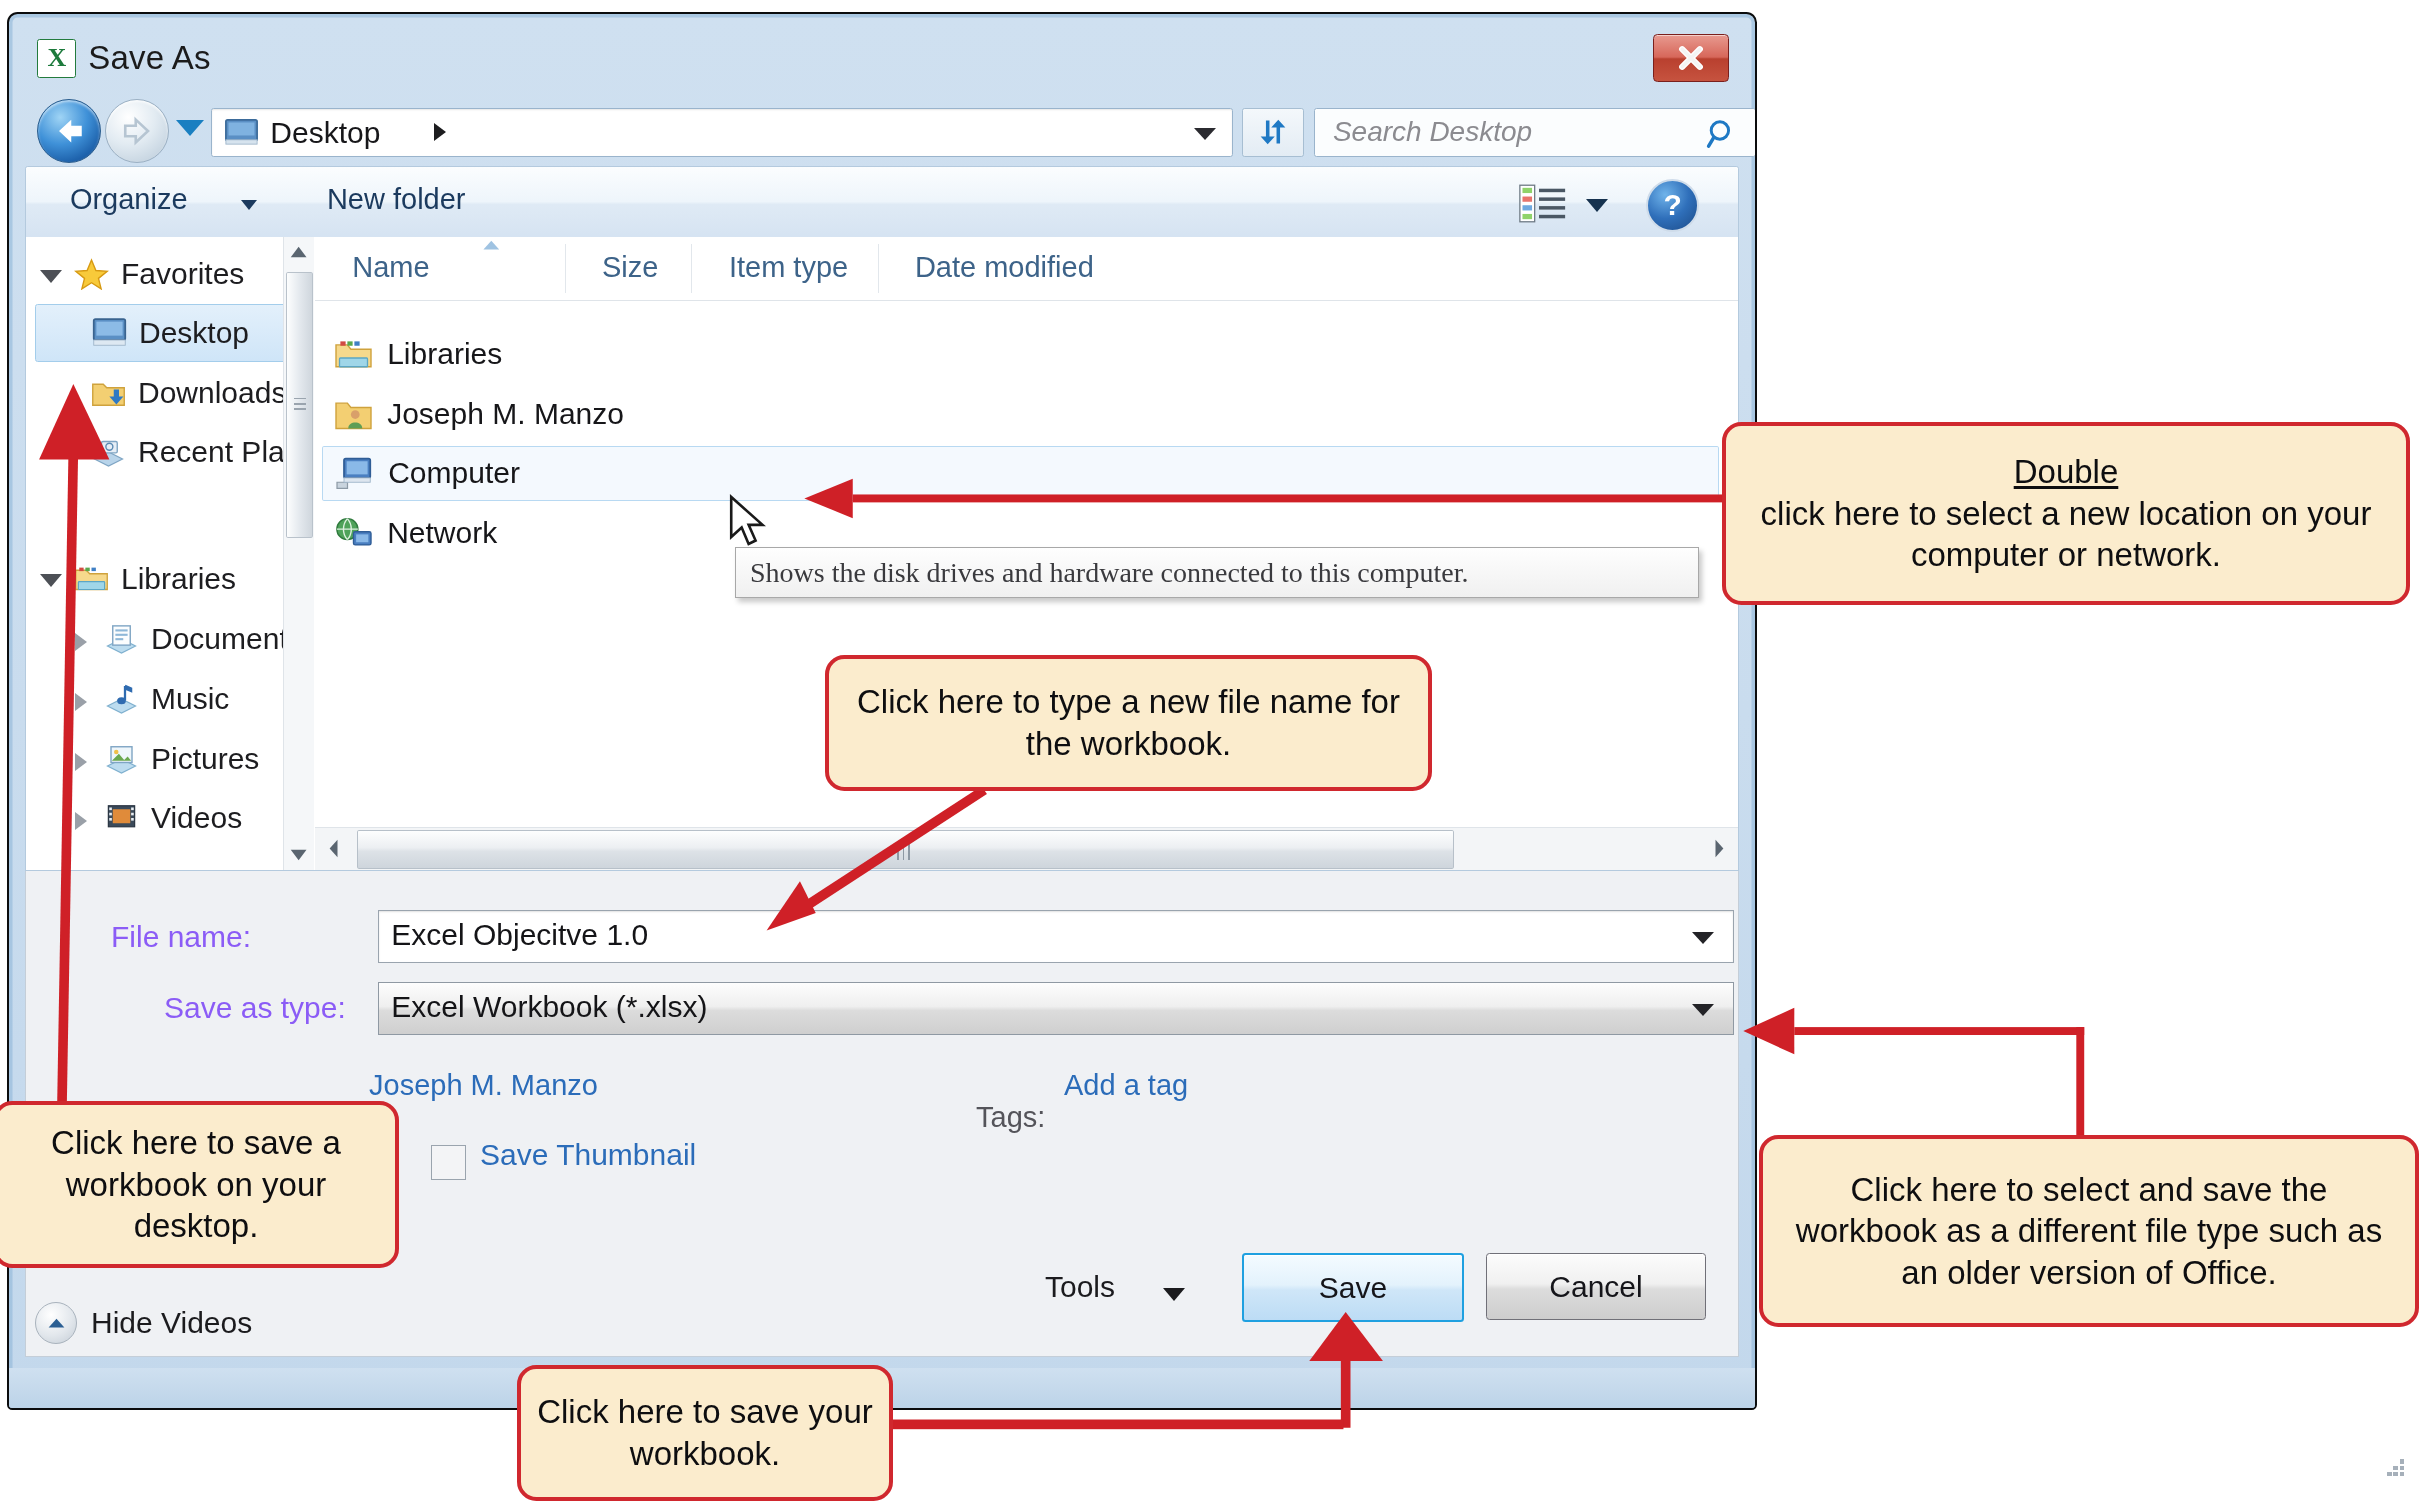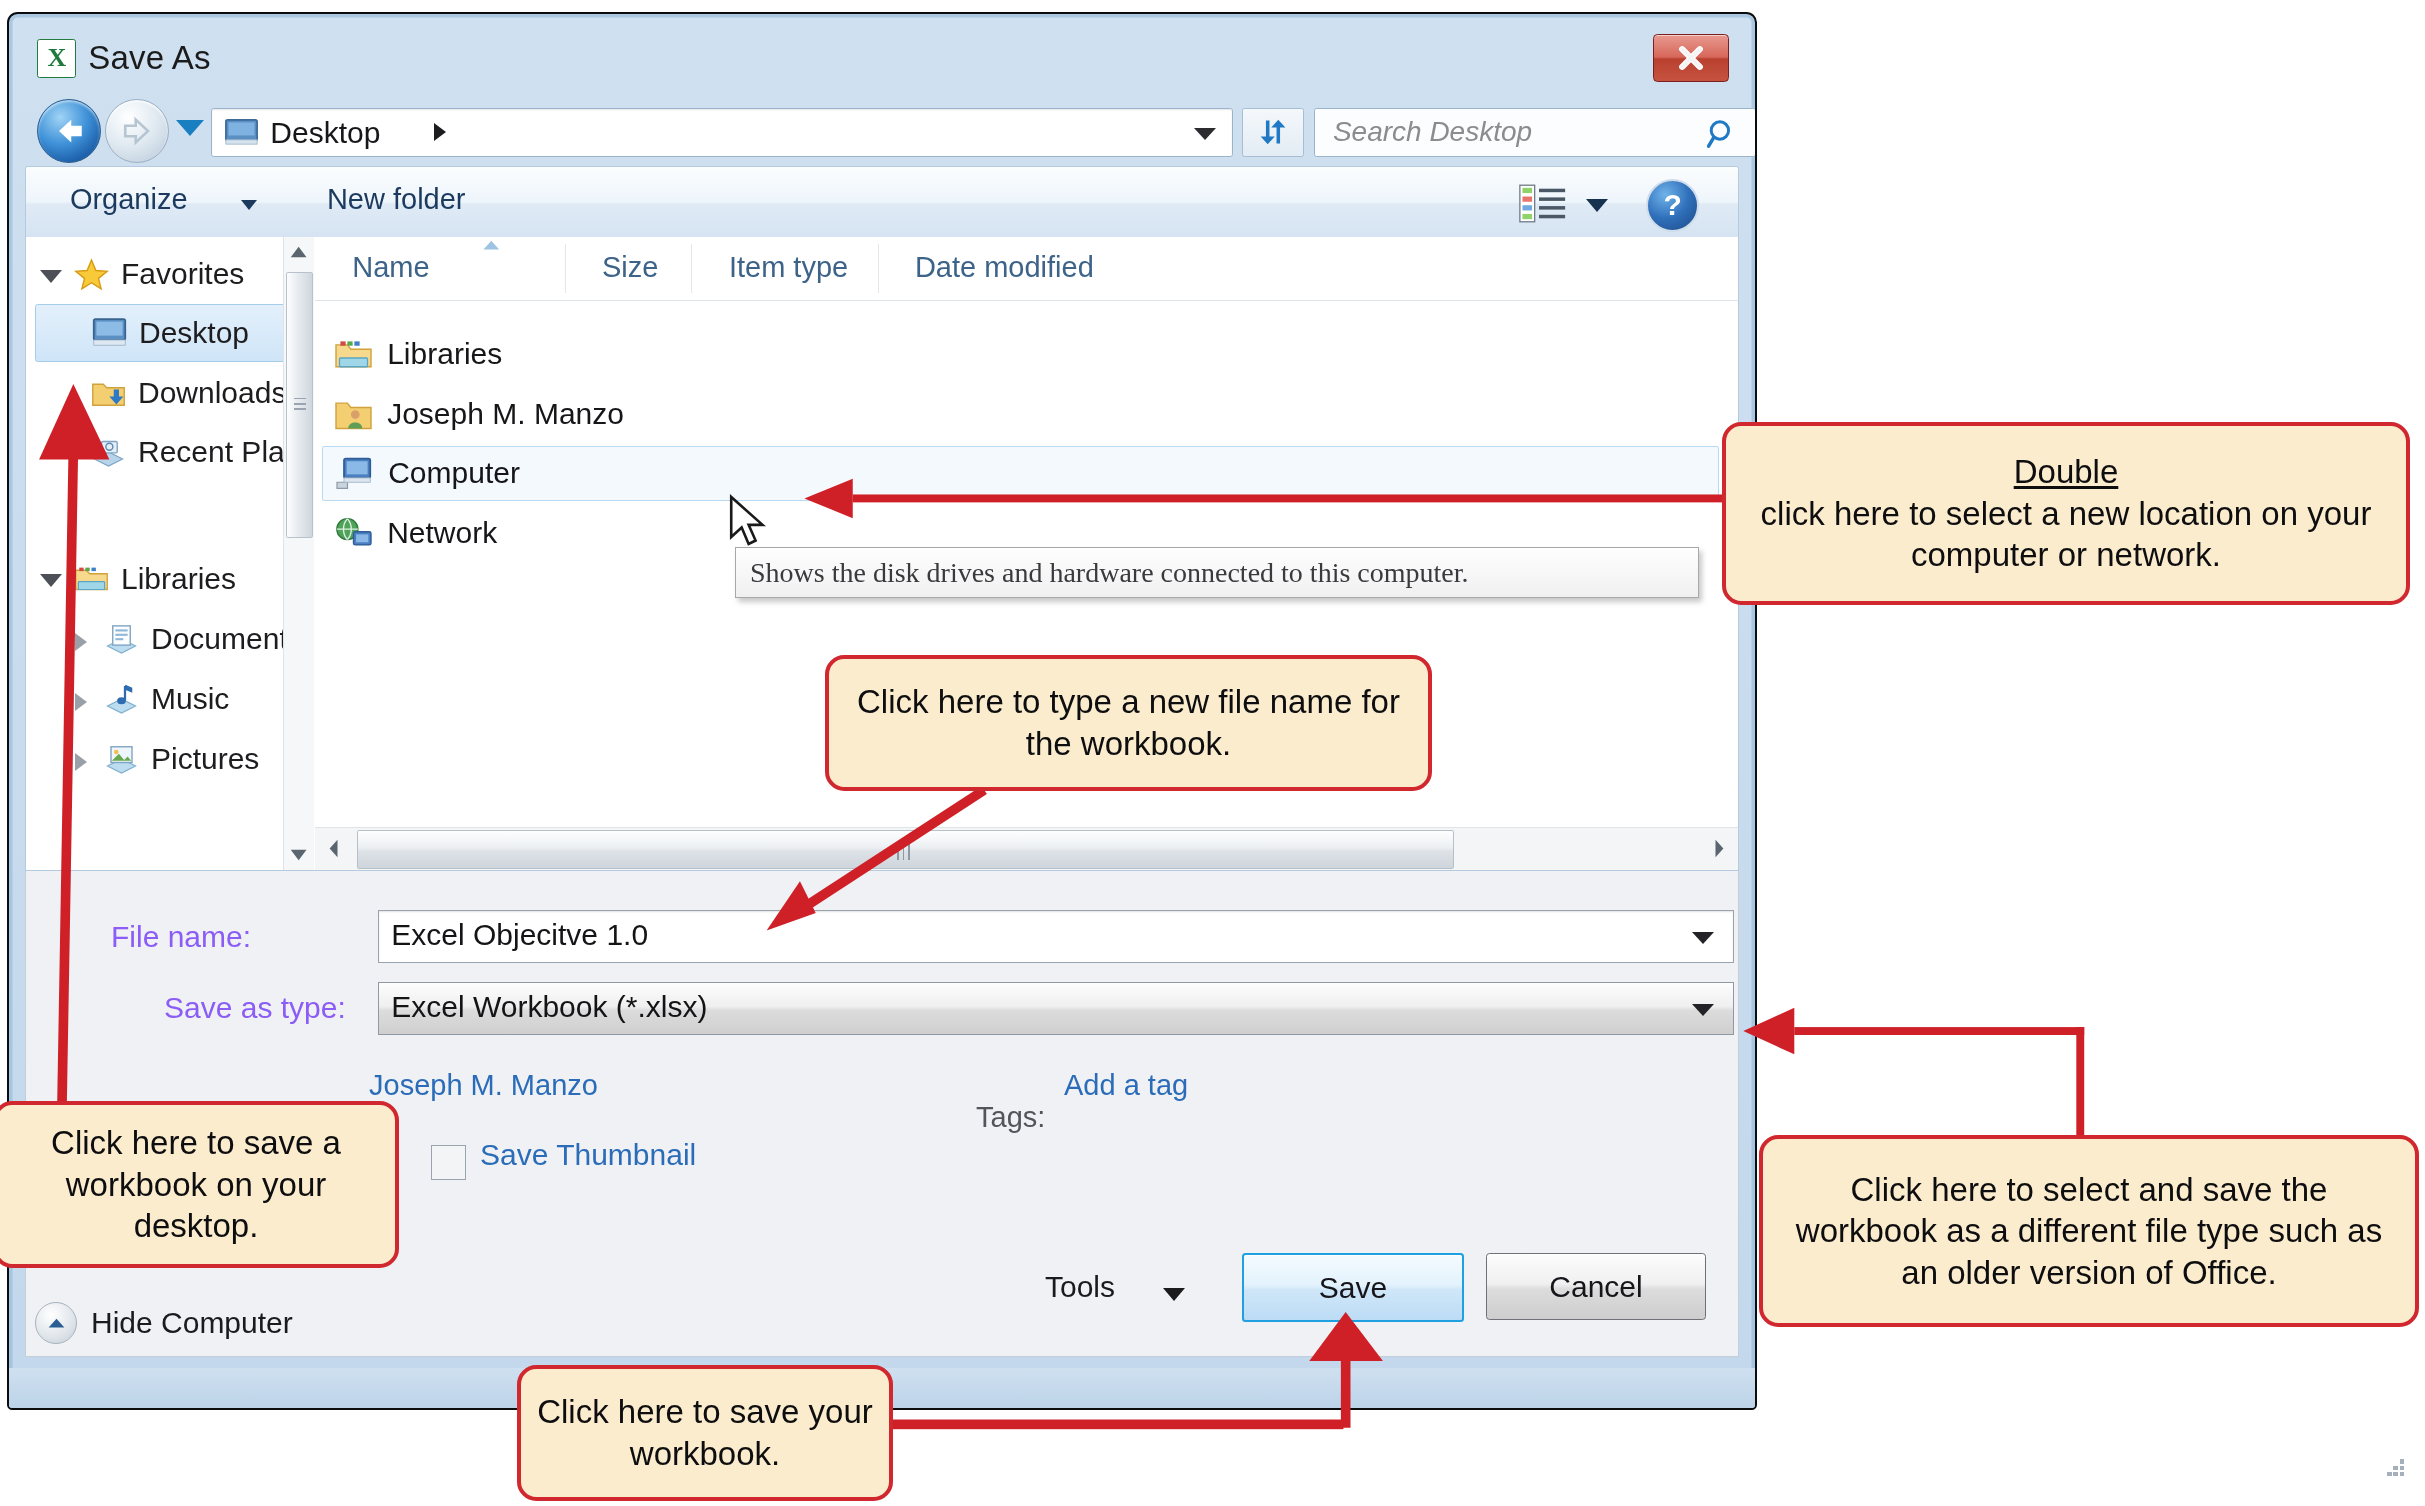--- a/index.html
+++ b/index.html
@@ -380,20 +380,36 @@
         <div class="tw-expander tw-exp-closed" style="left:40px;top:23px;"></div>
         <svg class="tw-icon" style="margin-left:69px;" viewBox="0 0 40 36">
           <path d="M4 26 L20 18 L36 26 L20 34 Z" fill="#bcdcef" stroke="#7fb0cf" stroke-width="1.4"></path>
           <rect x="8" y="4" width="24" height="18" fill="#eef6fb" stroke="#7fa5c4" stroke-width="1.6"></rect>
           <circle cx="14" cy="10" r="2.6" fill="#f0c04a"></circle>
           <path d="M9 20 L17 12 L23 19 L27 15 L31 20 Z" fill="#6aa84f"></path>
         </svg>
         <span class="tw-label">Pictures</span>
       </div>
 
+      <div class="tree-item" style="top:552px;left:8.8px;">
+        <div class="tw-expander tw-exp-closed" style="left:40px;top:23px;"></div>
+        <svg class="tw-icon" style="margin-left:69px;" viewBox="0 0 40 36">
+          <rect x="5" y="4" width="30" height="24" fill="#3b4a5a" stroke="#2b3643" stroke-width="1.4"></rect>
+          <rect x="10" y="8" width="20" height="16" fill="#e08b3a"></rect>
+          <g fill="#e9eef3">
+            <rect x="6" y="6" width="3" height="3"></rect>
+                <rect x="6" y="12" width="3" height="3"></rect>
+            <rect x="6" y="18" width="3" height="3"></rect>
+                <rect x="31" y="6" width="3" height="3"></rect>
+            <rect x="31" y="12" width="3" height="3"></rect>
+                <rect x="31" y="18" width="3" height="3"></rect>
+          </g>
+        </svg>
+        <span class="tw-label">Videos</span>
+      </div>
 
       <div class="np-scroll">
         <div class="np-sb-up">
           <svg width="19.3" height="14" viewBox="0 0 22 16">
                 <path d="M11 2 L20 14 L2 14 Z" fill="#5a6570"></path>
               </svg>
         </div>
         <div class="np-thumb">
           <div class="np-grip">
                 <i></i>
@@ -511,21 +527,21 @@
 <div class="tools-caret"></div>
 <div class="btn btn-save">Save</div>
 <div class="btn btn-cancel">Cancel</div>
 
 <div class="hidefolders">
   <span class="hf-circle">
     <svg width="21" height="14" viewBox="0 0 24 16">
         <path d="M12 3 L21 13 L3 13 Z" fill="#2b5f93"></path>
       </svg>
   </span>
-  <span class="hf-label">Hide Computer</span>
+  <span class="hf-label">Hide Videos</span>
 </div>
 
 <div class="resize-grip">
   <i style="left:17.6px;top:0;"></i>
   <i style="left:11.4px;top:6.2px;"></i>
     <i style="left:17.6px;top:6.2px;"></i>
   <i style="left:5.3px;top:12.3px;"></i>
     <i style="left:11.4px;top:12.3px;"></i>
     <i style="left:17.6px;top:12.3px;"></i>
 </div>

